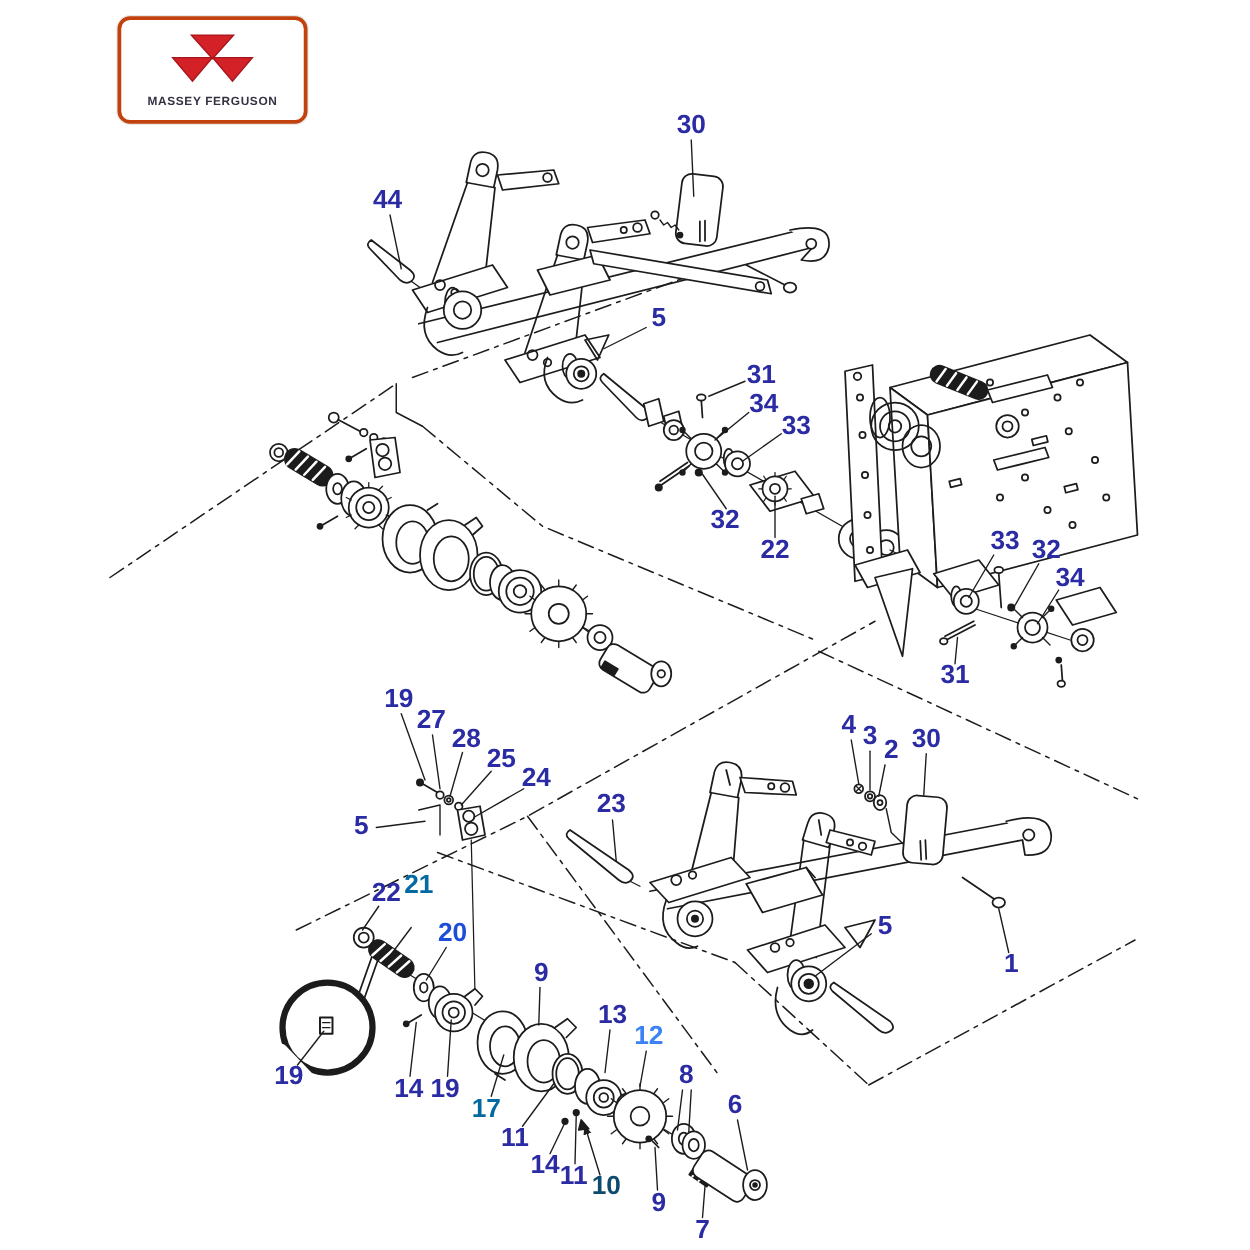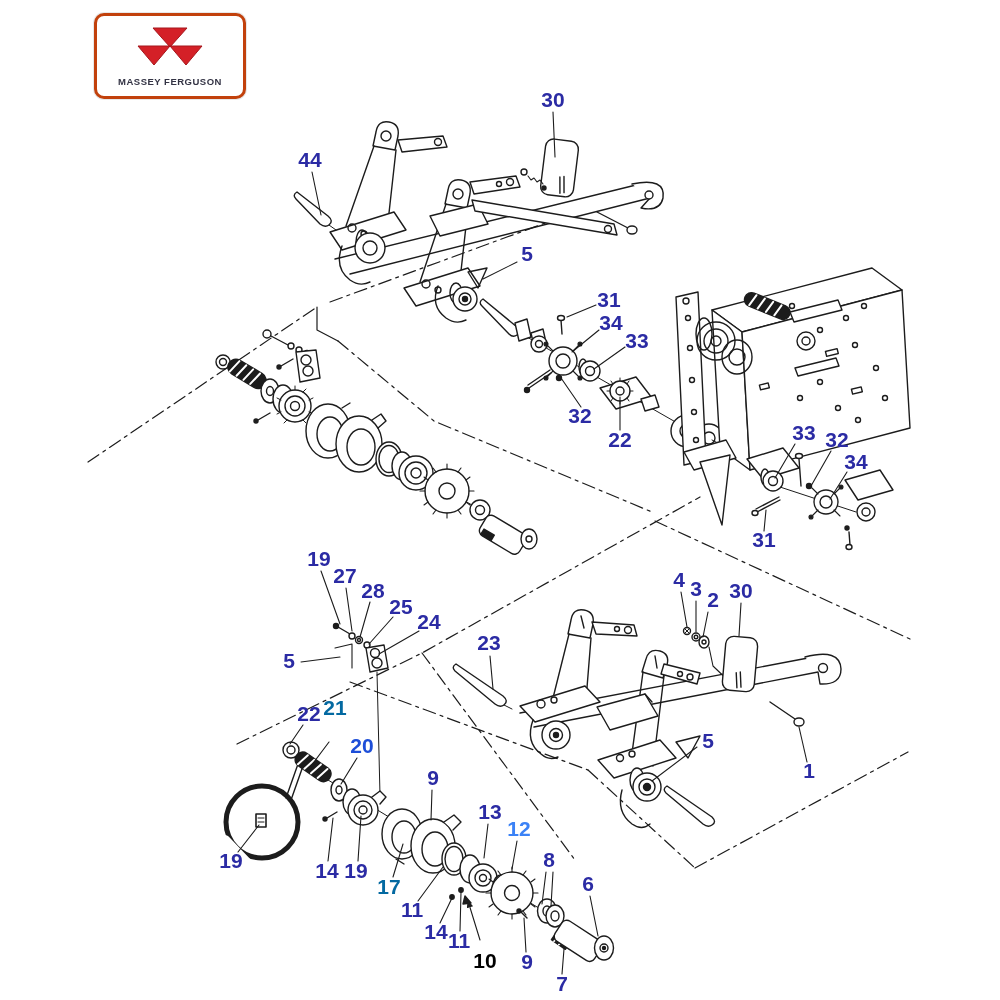--- a/index.html
+++ b/index.html
@@ -583,21 +583,21 @@
       <span class="callout" style="left: 713px; top: 601px; color: rgb(43, 43, 164);">2</span>
       <span class="callout" style="left: 696px; top: 590px; color: rgb(43, 43, 164);">3</span>
       <span class="callout" style="left: 679px; top: 581px; color: rgb(43, 43, 164);">4</span>
       <span class="callout" style="left: 527px; top: 255px; color: rgb(43, 43, 164);">5</span>
       <span class="callout" style="left: 289px; top: 662px; color: rgb(43, 43, 164);">5</span>
       <span class="callout" style="left: 708px; top: 742px; color: rgb(43, 43, 164);">5</span>
       <span class="callout" style="left: 588px; top: 885px; color: rgb(43, 43, 164);">6</span>
       <span class="callout" style="left: 562px; top: 985px; color: rgb(43, 43, 164);">7</span>
       <span class="callout" style="left: 549px; top: 861px; color: rgb(43, 43, 164);">8</span>
       <span class="callout" style="left: 527px; top: 963px; color: rgb(43, 43, 164);">9</span>
-      <span class="callout" style="left: 485px; top: 950px; color: #000000; margin-top: 12px;">10</span>
+      <span class="callout" style="left: 485px; top: 950px; color: #0c4a6e;">10</span>
       <span class="callout" style="left: 459px; top: 942px; color: rgb(43, 43, 164);">11</span>
       <span class="callout" style="left: 519px; top: 830px; color: #3b82f6;">12</span>
       <span class="callout" style="left: 490px; top: 813px; color: rgb(43, 43, 164);">13</span>
       <span class="callout" style="left: 327px; top: 872px; color: rgb(43, 43, 164);">14</span>
       <span class="callout" style="left: 436px; top: 933px; color: rgb(43, 43, 164);">14</span>
       <span class="callout" style="left: 412px; top: 911px; color: rgb(43, 43, 164);">11</span>
       <span class="callout" style="left: 433px; top: 779px; color: rgb(43, 43, 164);">9</span>
       <span class="callout" style="left: 389px; top: 888px; color: #0369a1;">17</span>
       <span class="callout" style="left: 356px; top: 872px; color: rgb(43, 43, 164);">19</span>
       <span class="callout" style="left: 231px; top: 862px; color: rgb(43, 43, 164);">19</span>

